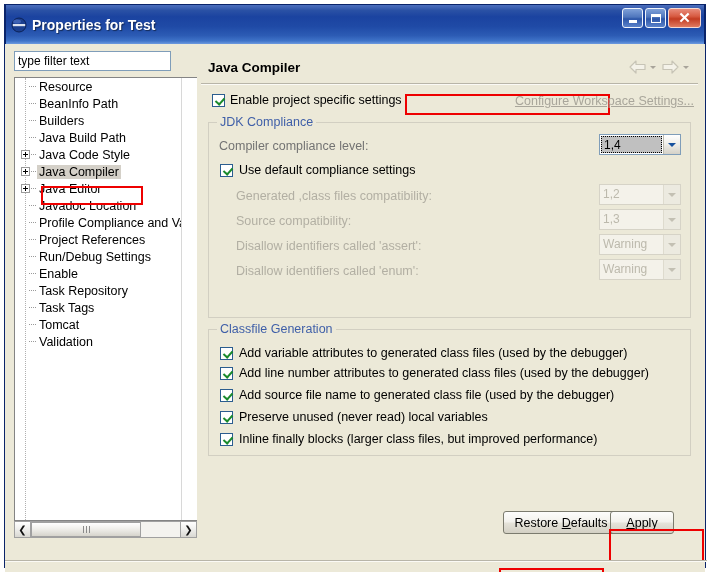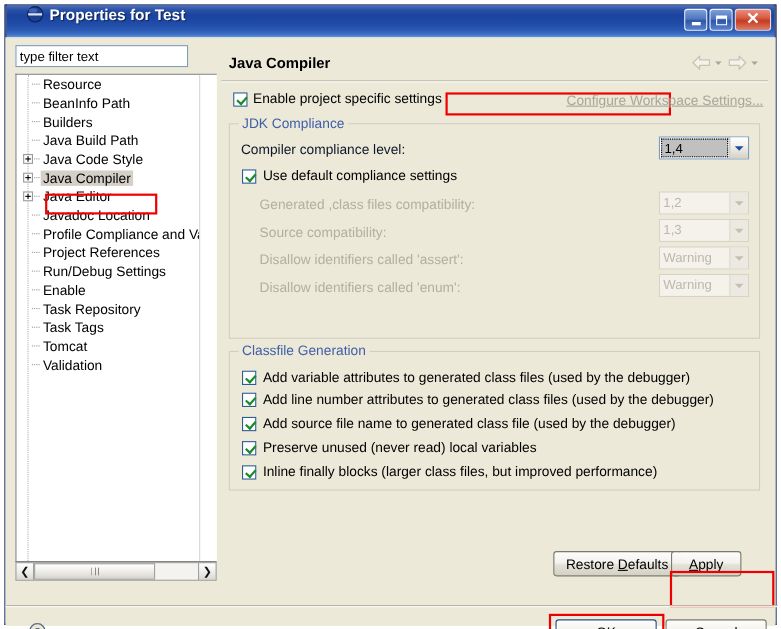--- a/index.html
+++ b/index.html
@@ -14,31 +14,32 @@
     left: 4px; top: 4px;
     width: 702px; height: 564px;
     background: #ece9d8;
     border: 1px solid #0a246a;
     border-top: none;
     box-sizing: border-box;
   }
   
   #titlebar {
     position: relative;
-    height: 30px;
+    height: 40px;
     background: linear-gradient(to bottom,
         #4b6fbd 0%, #3f63b4 6%, #2a51a5 14%,
         #1b43a0 30%, #1f4aa6 55%, #2c5bb4 78%,
         #3f73c8 92%, #6d9ae0 100%);
     border-top: 1px solid #0a246a;
     border-left: 1px solid #0a246a;
     border-right: 1px solid #0a246a;
     box-sizing: border-box;
     display: flex;
-    padding-left: 18px;
+    align-items: center;
+    padding-left: 5px;
   }
   #app-icon {
     width: 16px; height: 16px;
     margin-right: 5px;
     flex: 0 0 auto;
   }
   #title-text {
     color: #ffffff;
     font-size: 14px;
     font-weight: bold;
@@ -321,21 +322,21 @@
     top: -8px; left: 8px;
     background: #ece9d8;
     padding: 0 3px;
     font-size: 12.5px;
     color: #3f5fa8;
     white-space: nowrap;
   }
   .field-label {
     position: absolute;
     font-size: 12.5px;
-    color: #0f172a;
+    color: #737373;
     white-space: nowrap;
   }
   .field-label.disabled { color: #b2afa3; }
 
   .combo {
     position: absolute;
     width: 82px; height: 21px;
     border: 1px solid #7f9db9;
     background: #ffffff;
     box-sizing: border-box;

